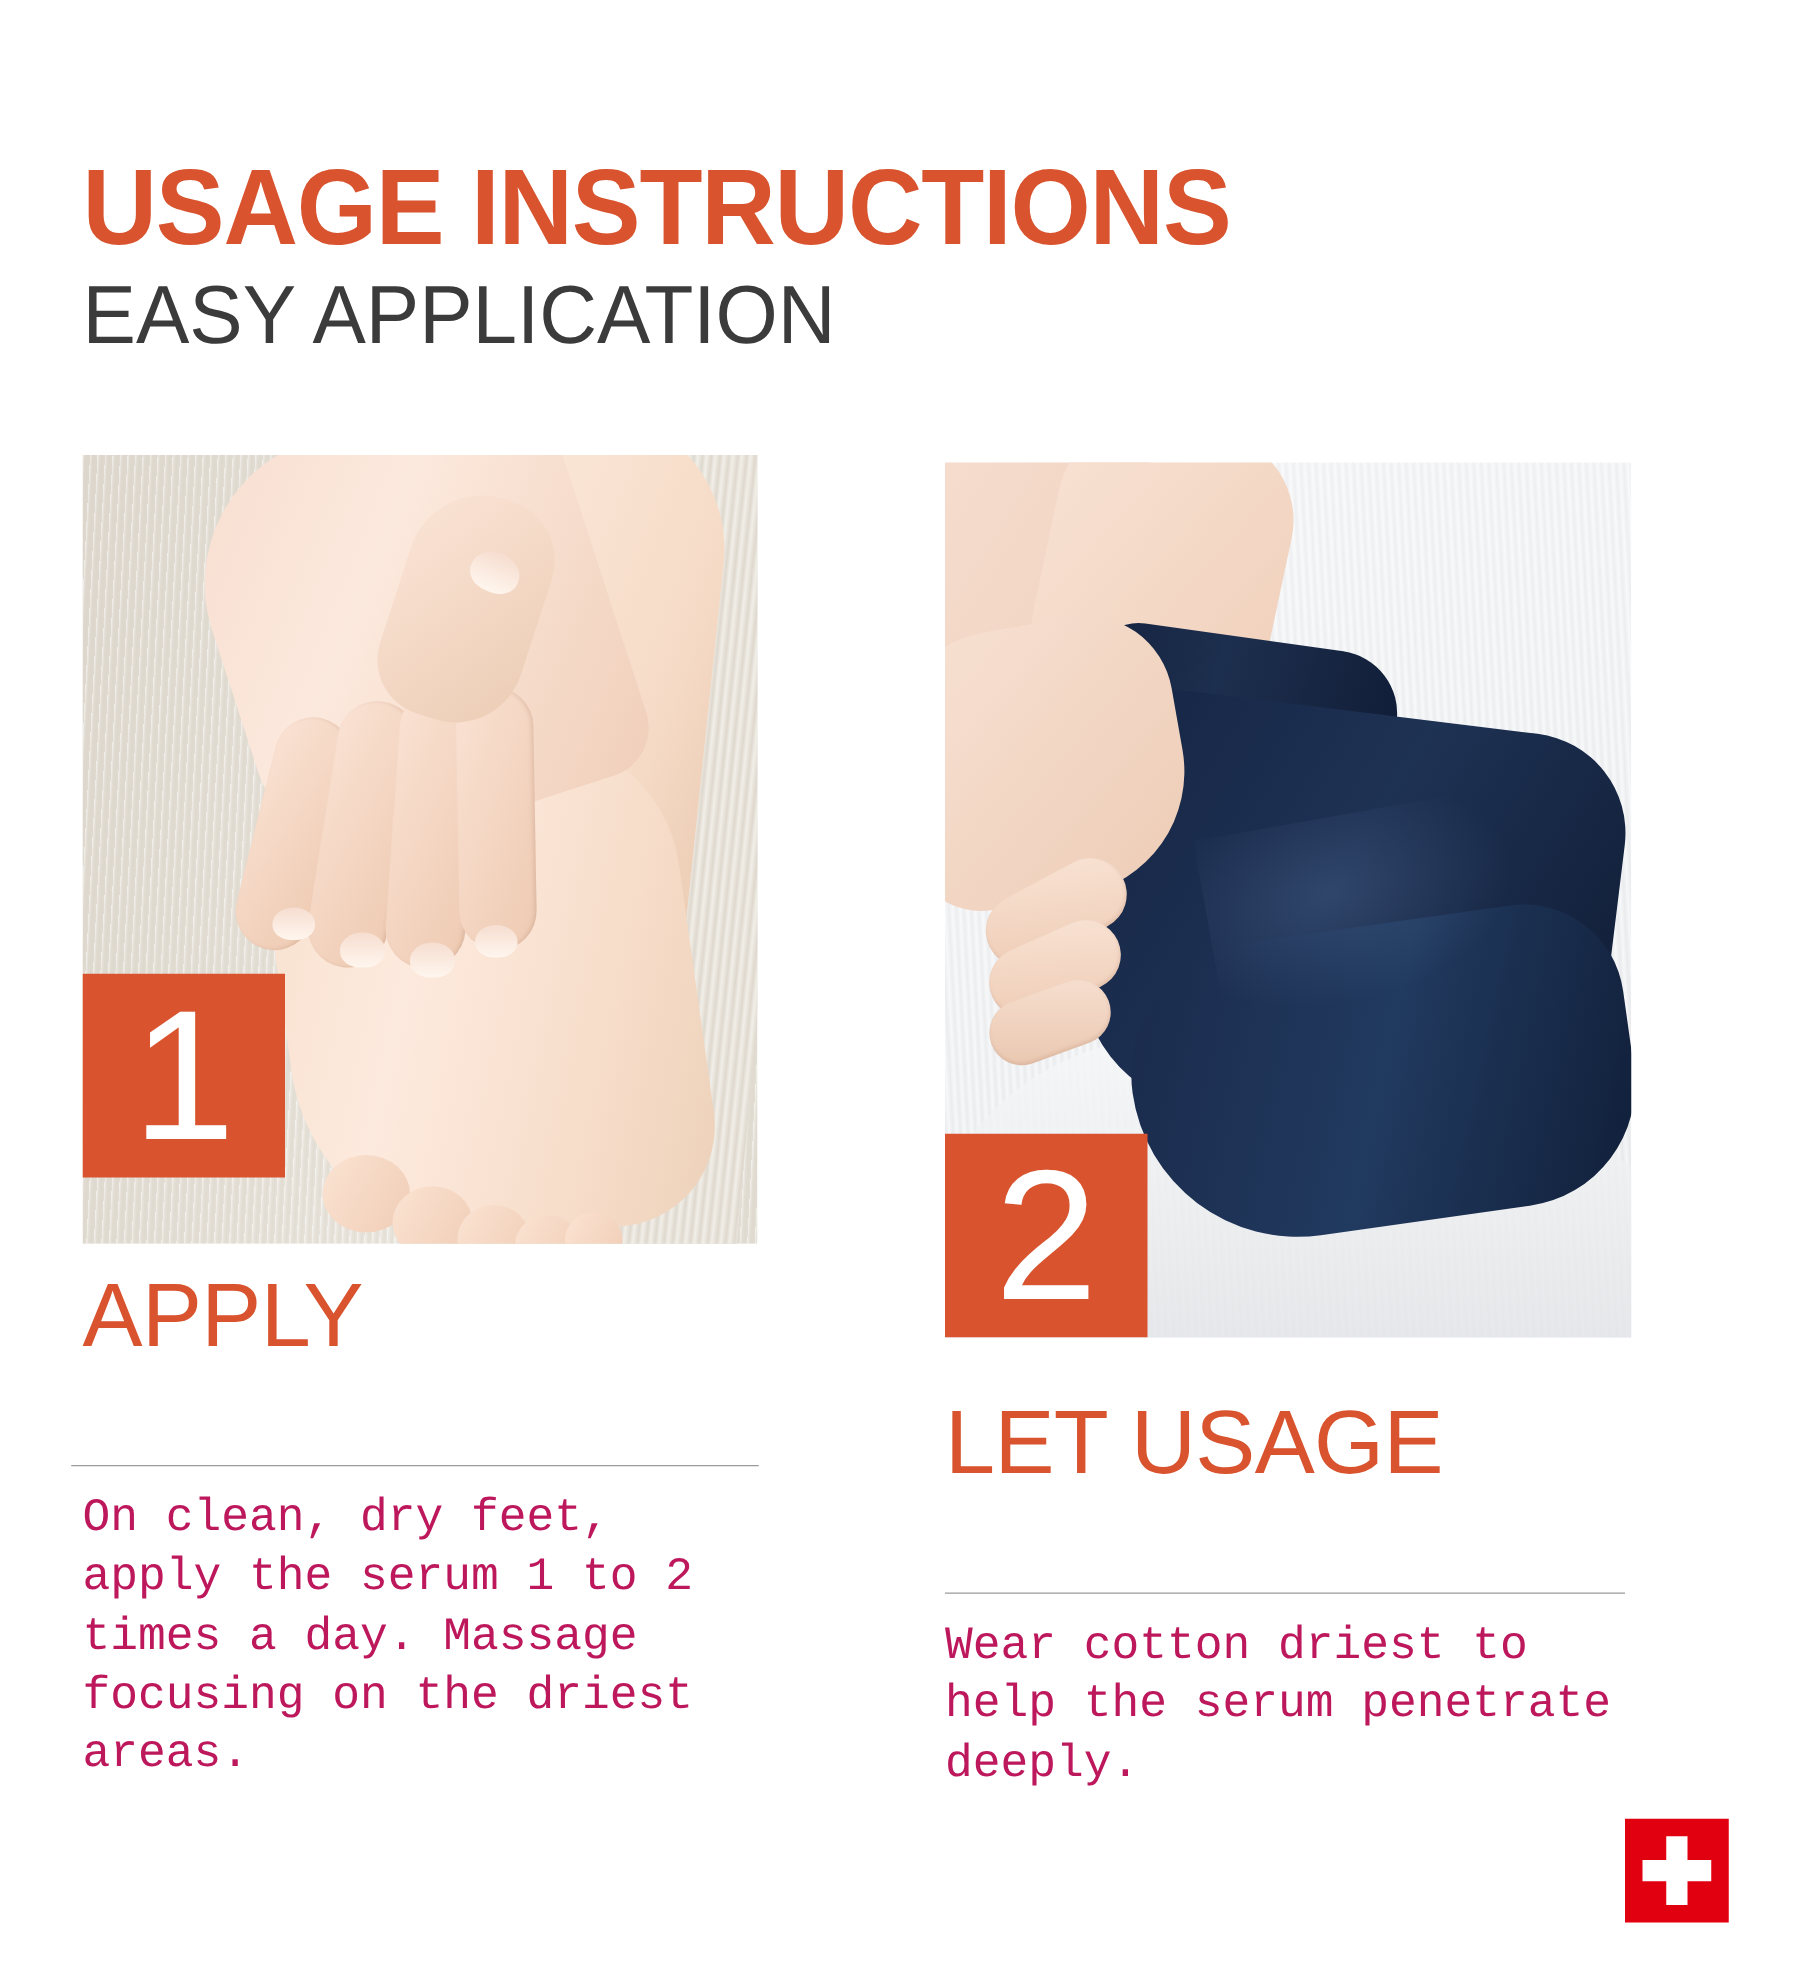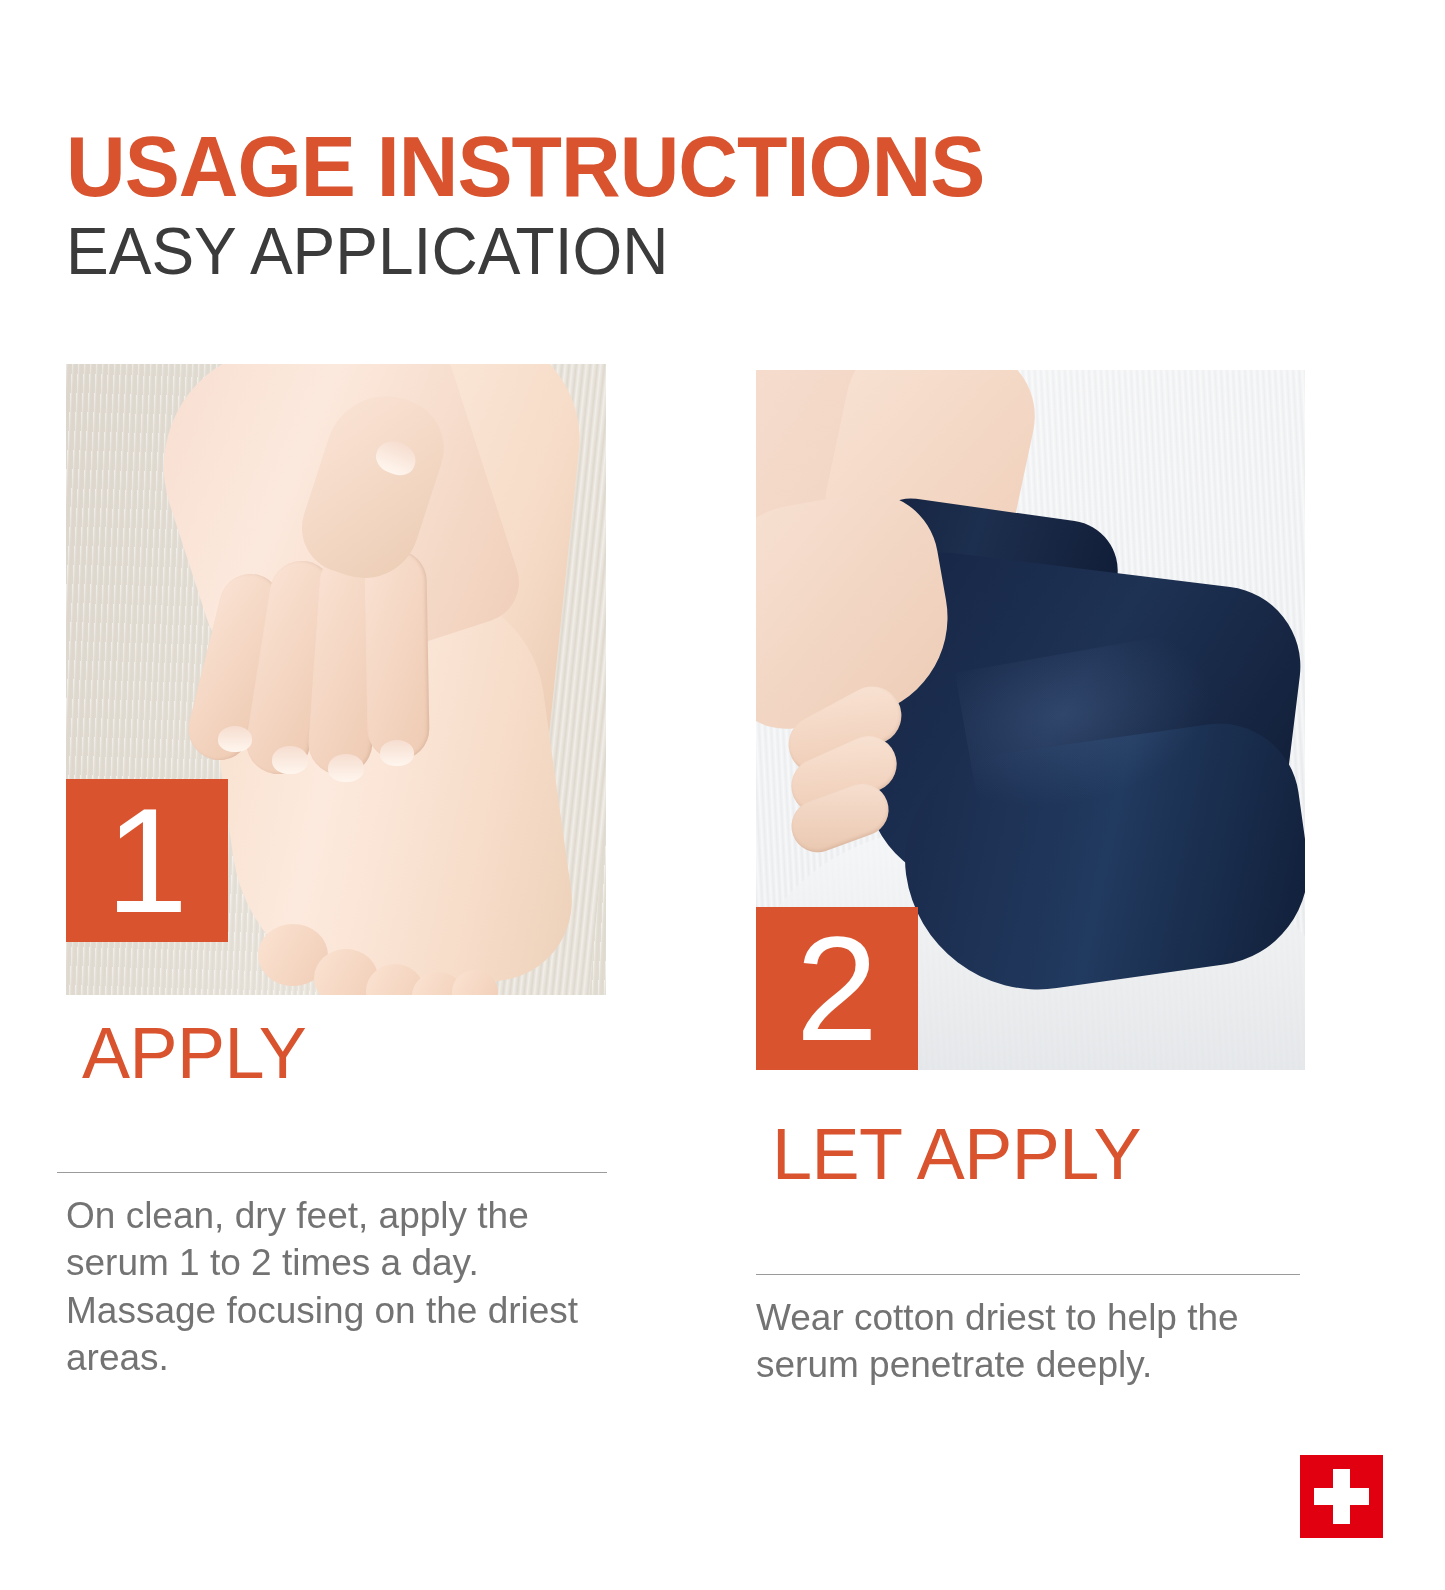--- a/index.html
+++ b/index.html
@@ -274,37 +274,36 @@
   
   .step-heading {
     position: absolute;
     color: #D8532E;
     font-family: "Liberation Sans Narrow", "Liberation Sans", sans-serif;
     font-weight: normal;
     font-size: 72px;
     line-height: 1;
     white-space: nowrap;
     letter-spacing: -0.5px;
-    margin-left: 16px;
   }
   #heading-1 { left: 66px; top: 1017px; }
   #heading-2 { left: 756px; top: 1118px; }
 
   .rule {
     position: absolute;
     height: 1px;
     background: #9b9b9b;
   }
   #rule-1 { left: 57px; top: 1172px; width: 550px; }
   #rule-2 { left: 756px; top: 1274px; width: 544px; }
 
   .step-body {
     position: absolute;
-    color: #737373;
-    font-family: Liberation Sans, sans-serif;
+    color: #be185d;
+    font-family: Liberation Mono, monospace;
     font-weight: normal;
     font-size: 37px;
     line-height: 1.28;
   }
   #body-1 { left: 66px; top: 1192px; width: 540px; }
   #body-2 { left: 756px; top: 1294px; width: 555px; }
 
   
   .swiss-flag {
     position: absolute;
@@ -384,20 +383,20 @@
   <div class="finger" style="left:60px; top:350px; width:56px; height:110px; transform:rotate(66deg); background:linear-gradient(110deg,#f9e3d4,#eecbb4);"></div>
   <div class="finger" style="left:58px; top:398px; width:52px; height:100px; transform:rotate(70deg); background:linear-gradient(110deg,#f7e0d1,#e9c6ae);"></div>
 
   <div class="badge" id="badge-2" style="left:0px; top:537px;">2</div>
 </div>
 
 <div class="step-heading" id="heading-1">APPLY</div>
 <div class="rule" id="rule-1"></div>
 <div class="step-body" id="body-1">On clean, dry feet, apply the serum 1 to 2 times a day. Massage focusing on the driest areas.</div>
 
-<div class="step-heading" id="heading-2">LET APPLY</div>
+<div class="step-heading" id="heading-2">LET USAGE</div>
 <div class="rule" id="rule-2"></div>
 <div class="step-body" id="body-2">Wear cotton driest to help the serum penetrate deeply.</div>
 
 <div class="swiss-flag">
   <div class="swiss-cross-v"></div>
   <div class="swiss-cross-h"></div>
 </div>
 
 </body></html>

